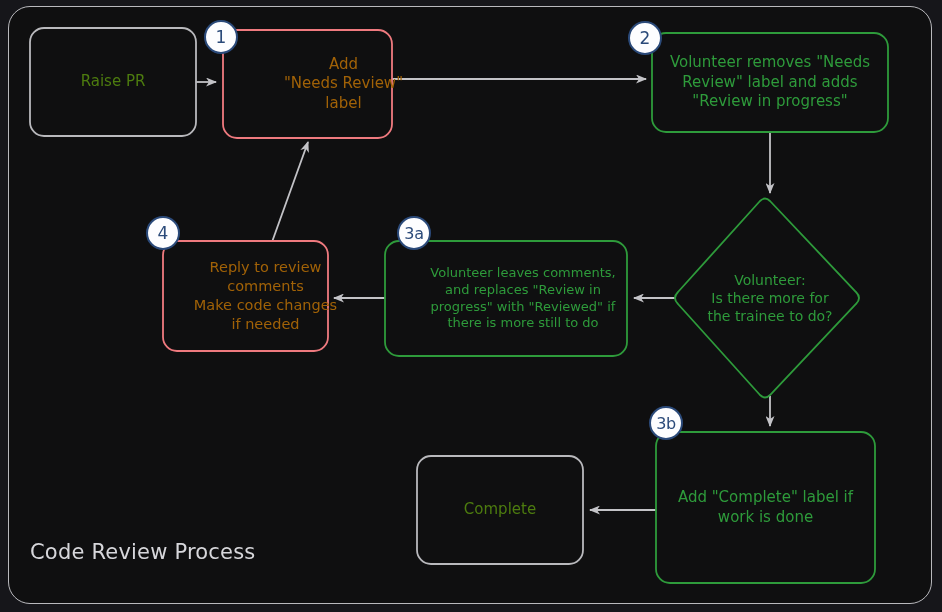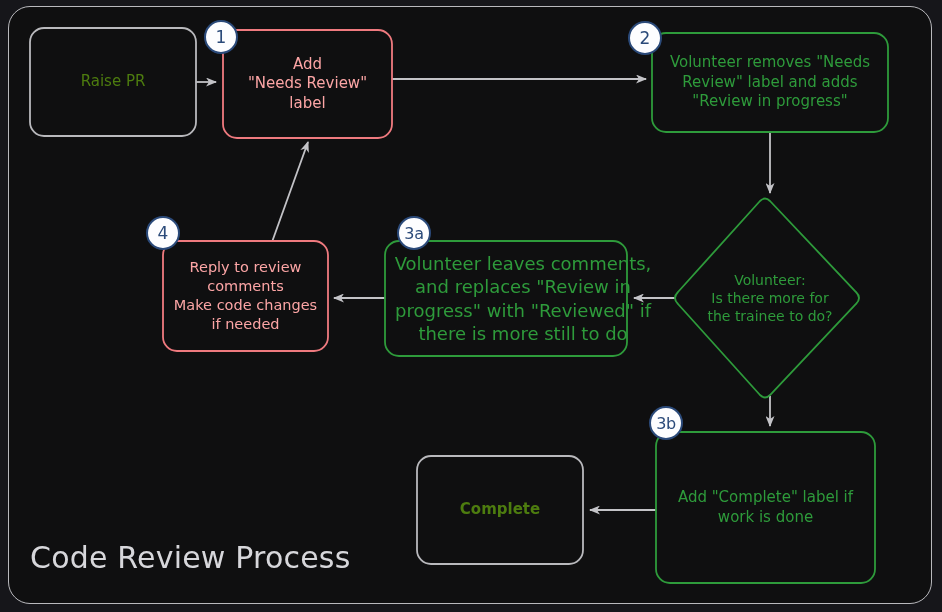--- a/index.html
+++ b/index.html
@@ -40,21 +40,21 @@
     display: flex;
     align-items: center;
     justify-content: center;
     text-align: center;
     line-height: 1.30;
     font-size: 15px;
     white-space: pre-line;
     pointer-events: none;
   }
   .node-label.white { color: #4d7c0f; }
-  .node-label.red   { color: #fca5a5; }
+  .node-label.red   { color: #a16207; padding-left: 36px; }
   .node-label.green { color: #2e9b3b; }
 
   
   .badge {
     position: absolute;
     width: 34px;
     height: 34px;
     box-sizing: border-box;
     border-radius: 50%;
     background: #fdfdff;
@@ -67,21 +67,21 @@
     font-family: "DejaVu Sans", sans-serif;
   }
   .badge.wide { font-size: 16px; letter-spacing: -0.3px; }
 
   
   #diagram-title {
     position: absolute;
     left: 30px;
     top: 540px;
     color: #d7d7db;
-    font-size: 30px;
+    font-size: 21px;
     letter-spacing: 0.2px;
   }
 </style>
 </head>
 <body>
 
 <div id="stage">
   <div id="frame"></div>
 
   <svg id="diagram-svg" viewBox="0 0 942 612" xmlns="http://www.w3.org/2000/svg">
@@ -134,34 +134,34 @@
 label</div>
 
   <div class="node-label green" style="left:652px; top:33px; width:236px; height:99px;">Volunteer removes "Needs
 Review" label and adds
 "Review in progress"</div>
 
   <div class="node-label green" style="left:690px; top:250px; width:160px; height:96px; font-size:14px;">Volunteer:
 Is there more for
 the trainee to do?</div>
 
-  <div class="node-label green" style="left:385px; top:241px; width:276px; height:115px; font-size:18px;">Volunteer leaves comments,
+  <div class="node-label green" style="left:385px; top:241px; width:276px; height:115px; font-size:13px;">Volunteer leaves comments,
 and replaces "Review in
 progress" with "Reviewed" if
 there is more still to do</div>
 
-  <div class="node-label red" style="left:163px; top:241px; width:165px; height:110px; font-size:14.5px;">Reply to review
+  <div class="node-label red" style="left:147px; top:241px; width:165px; height:110px; font-size:14.5px;">Reply to review
 comments
 Make code changes
 if needed</div>
 
   <div class="node-label green" style="left:656px; top:432px; width:219px; height:151px;">Add "Complete" label if
 work is done</div>
 
-  <div class="node-label white" style="left:417px; top:456px; width:166px; height:108px;font-weight:bold;">Complete</div>
+  <div class="node-label white" style="left:417px; top:456px; width:166px; height:108px;">Complete</div>
 
   <div class="badge" style="left:204px; top:20px;">1</div>
 
   <div class="badge" style="left:628px; top:21px;">2</div>
 
   <div class="badge wide" style="left:373px; top:216px;margin-left:24px;">3a</div>
 
   <div class="badge" style="left:146px; top:216px;">4</div>
 
   <div class="badge wide" style="left:649px; top:406px;text-align:right;">3b</div>

